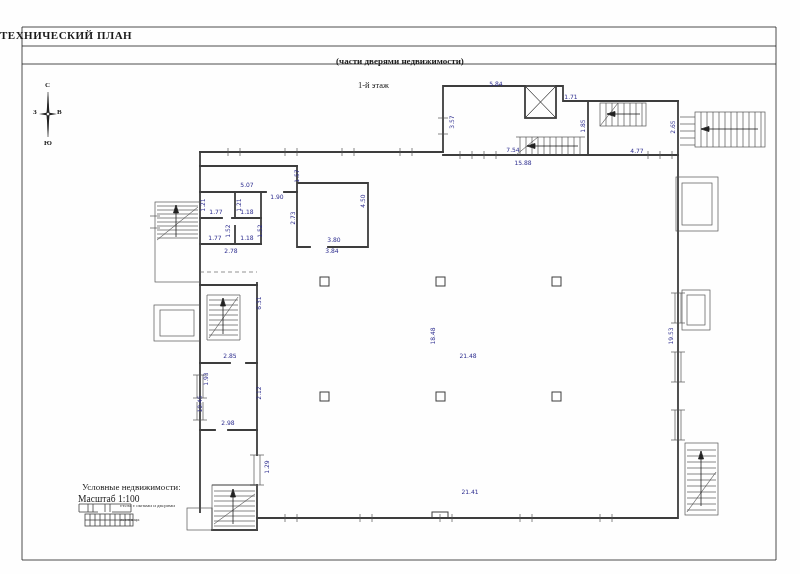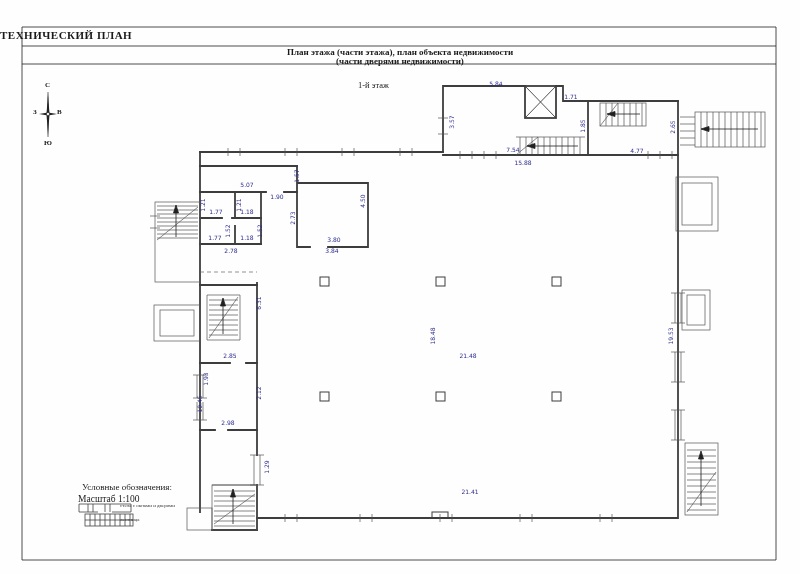--- a/index.html
+++ b/index.html
@@ -138,21 +138,20 @@
       <line x1="640" y1="114" x2="612" y2="114"></line>
         <polygon points="615,111.5 607,114 615,116.5"></polygon>
       <line x1="758" y1="129" x2="706" y2="129"></line>
         <polygon points="709,126.5 701,129 709,131.5"></polygon>
       <line x1="701" y1="506" x2="701" y2="456"></line>
         <polygon points="698.5,459 701,451 703.5,459"></polygon>
     </g>
   </svg>
 
   <div class="abs title">ТЕХНИЧЕСКИЙ ПЛАН</div>
-  <div class="abs sub s1">План этажа (части этажа), план объекта недвижимости</div>
   <div class="abs sub s2">(части дверями недвижимости)</div>
 
   <span class="abs compass-letter" style="left:45px;top:81px;">С</span>
   <span class="abs compass-letter" style="left:44px;top:139px;">Ю</span>
   <span class="abs compass-letter" style="left:33px;top:108px;">З</span>
   <span class="abs compass-letter" style="left:57px;top:108px;">В</span>
 
   <span class="abs floor-label">1-й этаж</span>
 
   <div id="dims">
@@ -187,21 +186,21 @@
       <span class="dim v" style="left: 200px; top: 404px;">10.45</span>
       <span class="dim" style="left: 228px; top: 423px;">2.98</span>
       <span class="dim v" style="left: 267px; top: 467px;">1.29</span>
       <span class="dim v" style="left: 433px; top: 336px;">18.48</span>
       <span class="dim" style="left: 468px; top: 356px;">21.48</span>
       <span class="dim" style="left: 470px; top: 492px;">21.41</span>
       <span class="dim v" style="left: 671px; top: 336px;">19.53</span>
     </div>
 
   <span class="abs scale-label">Масштаб 1:100</span>
-  <span class="abs legend-title">Условные обозначения:</span>
+  <span class="abs legend-title">Условные недвижимости:</span>
 
   <div class="abs" style="left:78px;top:500px;">
     <svg width="56" height="12" viewBox="0 0 56 12">
       <g stroke="#444" stroke-width="0.8" fill="none">
         <path d="M1,2 H53 M53,2 V10 M53,10 H34 M20,10 H1 M1,10 V2 M10,2 V10 M15,2 V10 M27,2 V10 M32,2 V10"></path>
       </g>
     </svg>
   </div>
   <span class="abs legend-label" style="left:120px;top:503px;">стена с окнами и дверями</span>
 

